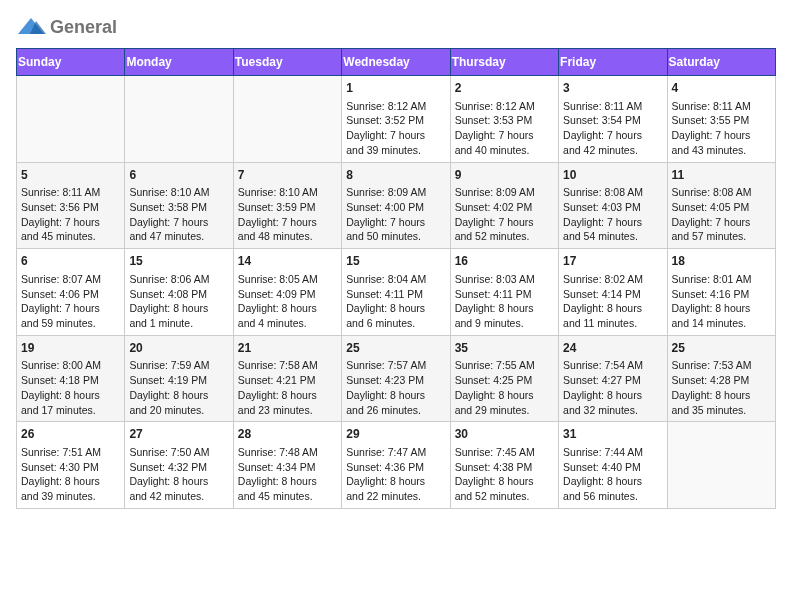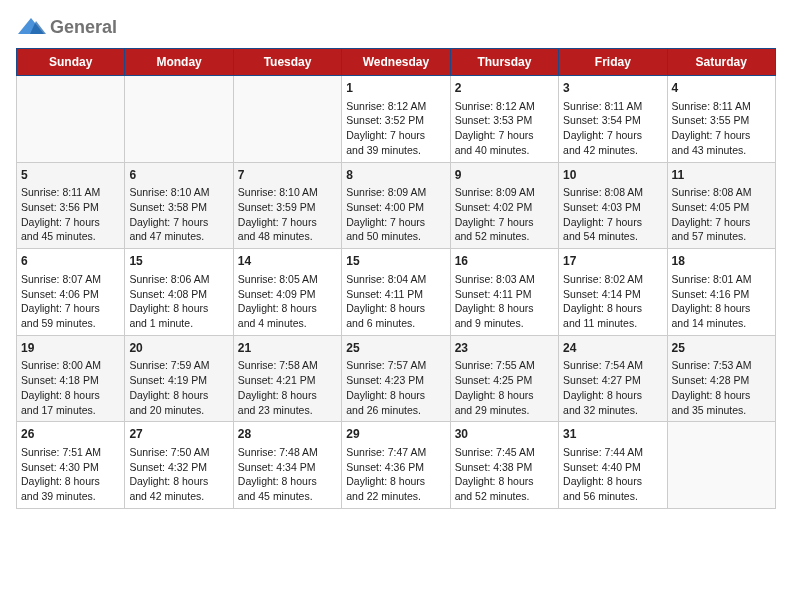--- a/index.html
+++ b/index.html
@@ -45,24 +45,24 @@
     .subtitle {
       font-size: 14px;
       color: #333;
     }
     table {
       width: 100%;
       border-collapse: collapse;
       font-size: 11px;
     }
     thead tr th {
-      background: #b91c1c;
+      background: #8b5cf6;
       color: #fff;
       padding: 6px 1px;
-      text-align: center;
+      text-align: left;
       font-size: 12px;
       font-weight: bold;
       border: 1px solid #1a4a8a;
     }
     tbody tr td {
       border: 1px solid #ccc;
       vertical-align: top;
       padding: 4px;
       height: 80px;
       background: #fff;
@@ -272,21 +272,21 @@
           <div>and 23 minutes.</div>
         </td>
         <td>
           <div class="day-num">25</div>
           <div>Sunrise: 7:57 AM</div>
           <div>Sunset: 4:23 PM</div>
           <div>Daylight: 8 hours</div>
           <div>and 26 minutes.</div>
         </td>
         <td>
-          <div class="day-num">23</div>
+          <div class="day-num">35</div>
           <div>Sunrise: 7:55 AM</div>
           <div>Sunset: 4:25 PM</div>
           <div>Daylight: 8 hours</div>
           <div>and 29 minutes.</div>
         </td>
         <td>
           <div class="day-num">24</div>
           <div>Sunrise: 7:54 AM</div>
           <div>Sunset: 4:27 PM</div>
           <div>Daylight: 8 hours</div>

